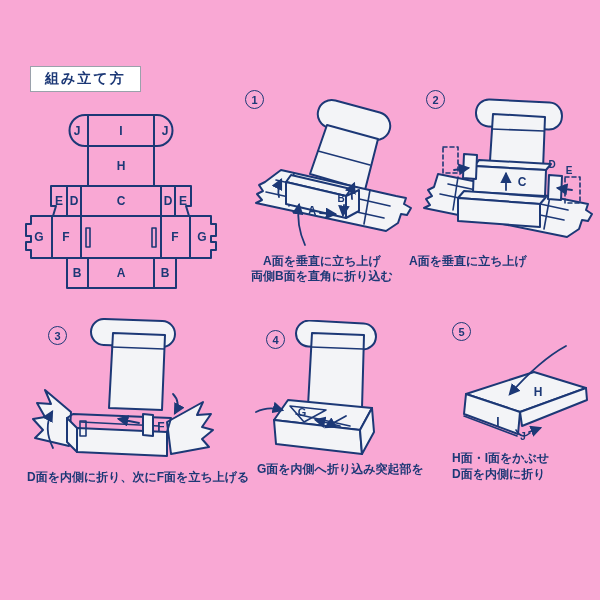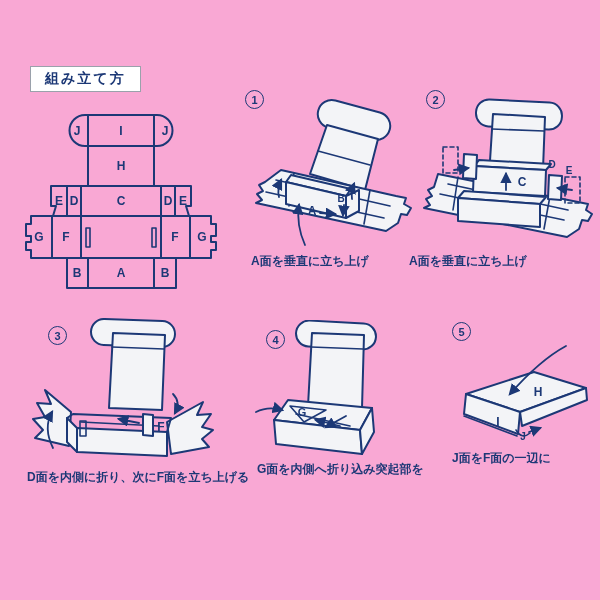--- a/index.html
+++ b/index.html
@@ -117,20 +117,21 @@
       <path class="arr" d="M104,101 Q103,93 106,86" marker-end="url(#m1)"></path>
       <path class="arr" d="M57,147 Q48,127 51,107" marker-end="url(#m1)"></path>
       <path class="arr" d="M72,115 L87,116" marker-end="url(#m1)"></path>
       <path class="arr" d="M96,107 L95,117" marker-end="url(#m1)"></path>
     </g>
     <text x="64" y="117" font-size="12" text-anchor="middle">A</text>
     <text x="93" y="104" font-size="10" text-anchor="middle">B</text>
   </svg>
   <div class="abs caption" style="left:251px;top:254px;text-align:center;">
     <div>A面を垂直に立ち上げ</div>
+    <div>両側B面を直角に折り込む</div>
   </div>
 
   <div class="abs stepnum" style="left:426px;top:90px;">2</div>
   <svg class="abs" style="left:418px;top:98px;" width="178" height="152" viewBox="0 0 178 152">
     <defs>
       <marker id="m2" viewBox="0 0 10 10" refX="8" refY="5" markerWidth="6.5" markerHeight="6.5" orient="auto-start-reverse">
         <path d="M0,0 L10,5 L0,10 Z" fill="#1c3876"></path>
       </marker>
     </defs>
     <g>
@@ -250,16 +251,17 @@
       <path class="ln thin" d="M78,92 Q84,102 92,95"></path>
 
       <path class="arr" d="M128,8 Q102,22 72,56" marker-end="url(#m5)"></path>
       <path class="arr" d="M91,94 L102,90" marker-end="url(#m5)"></path>
     </g>
     <text x="100" y="58" font-size="12" text-anchor="middle">H</text>
     <text x="60" y="88" font-size="12" text-anchor="middle">I</text>
     <text x="85" y="102" font-size="10" text-anchor="middle">J</text>
   </svg>
   <div class="abs caption wide" style="left:452px;top:450px;">
-    <div>J面をF面の一辺に</div>
+    <div>H面・I面をかぶせ</div>
+    <div>D面を内側に折り</div>
   </div>
 
 </div>
 
 </body></html>

